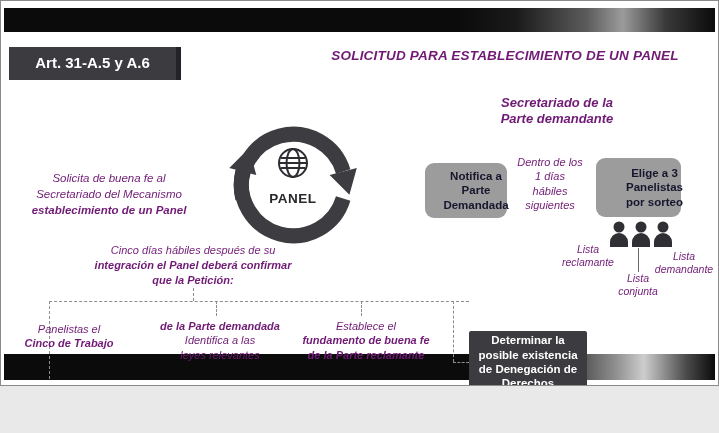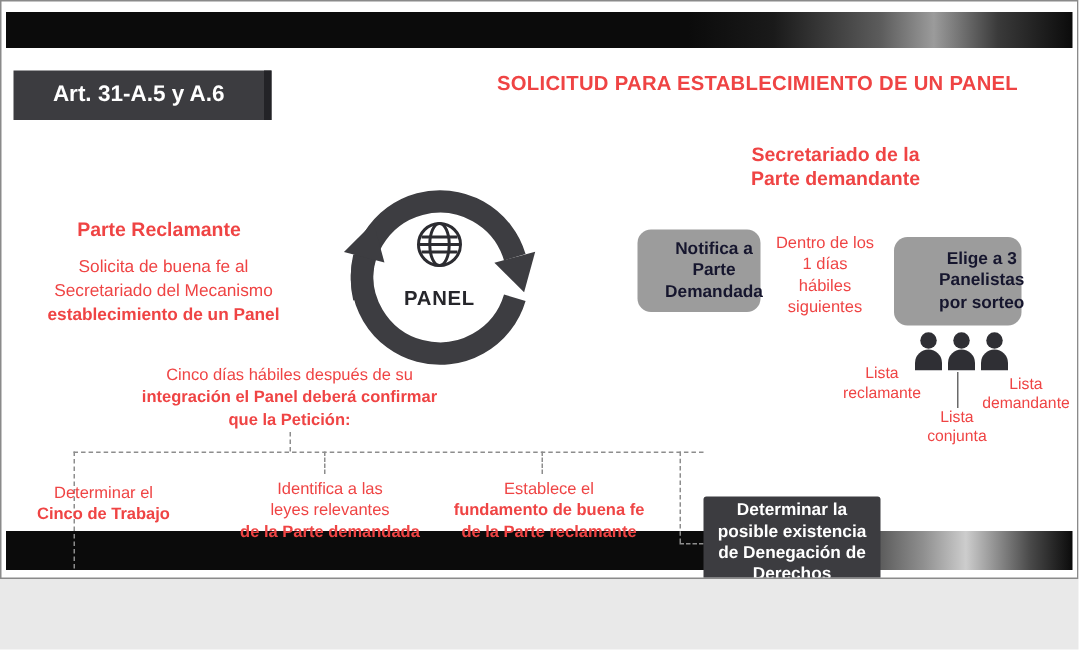--- a/index.html
+++ b/index.html
@@ -1,21 +1,21 @@
 <!DOCTYPE html>
 <html><head>
 <meta charset="utf-8">
 <style>
   * { margin:0; padding:0; box-sizing:border-box; }
   html,body { background:#e9e9e9; font-family:"Liberation Sans", sans-serif; }
   .stage { position:relative; width:719px; height:386px; background:#ffffff; border:1px solid #8a8a8a; overflow:hidden; }
   .abs { position:absolute; }
   .pre { white-space:pre-line; }
   .center { text-align:center; }
-  .txt { color:#ef4444; }
+  .txt { color:#701a75;font-style:italic; }
   .bold { font-weight:bold; }
   .blk { display:block; }
   .bar { position:absolute; left:3px; right:3px; }
   .bar.top { top:7px; height:24px;
     background:linear-gradient(90deg,#0b0b0b 0%,#0b0b0b 64%,#1a1a1a 72%,#5c5c5c 82%,#9b9b9b 87%,#3a3a3a 93%,#0b0b0b 100%); }
   .bar.bottom { bottom:5px; height:26px;
     background:linear-gradient(90deg,#0b0b0b 0%,#0b0b0b 68%,#2a2a2a 78%,#8f8f8f 86%,#cdcdcd 90%,#4a4a4a 96%,#0b0b0b 100%); }
   .dark-box { background:#3c3c40; color:#ffffff; font-weight:bold; display:flex; align-items:center; justify-content:center; text-align:center; line-height:1.25; }
   .gray-box { background:#9c9c9c; color:#16162e; border-radius:9px; font-weight:bold; display:flex; align-items:center; justify-content:center; text-align:center; line-height:1.25; }
   .dashed-h { border-top:1px dashed #8d8d8d; height:0; }
@@ -29,21 +29,20 @@
 
   <div class="bar top"></div>
   <div class="bar bottom"></div>
 
   <div class="abs dark-box" style="left:8px; top:46px; width:172px; height:33px; font-size:15px; border-right:5px solid #232327;">
     <span>Art. 31-A.5 y  A.6</span>
   </div>
 
   <div class="abs txt center bold" style="left:300px; top:47px; width:408px; font-size:13.5px; letter-spacing:0.2px;">SOLICITUD PARA ESTABLECIMIENTO DE UN PANEL</div>
 
-  <div class="abs txt center bold" style="left:30px; top:144px; width:150px; font-size:13px;">Parte Reclamante</div>
 
   <div class="abs txt center" style="left:12px; top:169px; width:192px; font-size:11.5px; line-height:1.4;">
     <span class="pre blk">Solicita de buena fe al
 Secretariado del Mecanismo</span>
     <span class="pre blk bold">establecimiento de un Panel</span>
   </div>
 
   <svg class="abs" style="left:222px; top:112px;" width="140" height="145" viewBox="0 0 140 145">
     <g>
       <path d="M 19.8 85.5 A 52 52 0 0 1 120.2 58.5" fill="none" stroke="#3d3d41" stroke-width="15"></path>
@@ -58,21 +57,21 @@
       <line x1="56" y1="50" x2="84" y2="50"></line>
       <line x1="58" y1="55" x2="82" y2="55"></line>
     </g>
     <text x="70" y="90" text-anchor="middle" font-size="13.5" font-weight="bold" fill="#26262b" font-family="Liberation Sans, sans-serif" letter-spacing="0.5">PANEL</text>
   </svg>
 
   <div class="abs txt center bold pre" style="left:470px; top:94px; width:172px; font-size:13px; line-height:1.25;text-align:center;">Secretariado de la
 Parte demandante</div>
 
 
-  <div class="abs gray-box pre" style="left:424px; top:152px; width:82px; height:55px; font-size:11.5px;padding-left:20px;">Notifica a
+  <div class="abs gray-box pre" style="left:424px; top:162px; width:82px; height:55px; font-size:11.5px;padding-left:20px;">Notifica a
 Parte
 Demandada</div>
 
   <div class="abs txt center pre" style="left:506px; top:154px; width:86px; font-size:11px; line-height:1.3;">Dentro de los
 1 días
 hábiles
 siguientes</div>
 
   <div class="abs gray-box pre" style="left:595px; top:157px; width:85px; height:59px; font-size:11.5px;padding-left:32px;">Elige a 3
 Panelistas
@@ -105,28 +104,28 @@
 
   <div class="abs dashed-v" style="left:192px; top:287px; height:13px;"></div>
   <div class="abs dashed-h" style="left:48px; top:300px; width:420px;"></div>
   <div class="abs dashed-v" style="left:48px; top:300px; height:78px;"></div>
   <div class="abs dashed-v" style="left:215px; top:300px; height:15px;"></div>
   <div class="abs dashed-v" style="left:360px; top:300px; height:15px;"></div>
   <div class="abs dashed-v" style="left:452px; top:300px; height:61px;"></div>
   <div class="abs dashed-h" style="left:452px; top:361px; width:16px;"></div>
 
   <div class="abs txt center" style="left:20px; top:321px; width:96px; font-size:11px; line-height:1.3;">
-    <span class="blk">Determinar el</span>
+    <span class="blk">Panelistas el</span>
     <span class="pre blk bold">Cinco de Trabajo</span>
   </div>
 
   <div class="abs txt center" style="left:140px; top:318px; width:158px; font-size:11px; line-height:1.3;">
+    <span class="pre blk bold">de la Parte demandada</span>
     <span class="pre blk">Identifica a las
 leyes relevantes</span>
-    <span class="pre blk bold">de la Parte demandada</span>
   </div>
 
   <div class="abs txt center" style="left:296px; top:318px; width:138px; font-size:11px; line-height:1.3;">
     <span class="blk">Establece el</span>
     <span class="pre blk bold">fundamento de buena fe
 de la Parte reclamante</span>
   </div>
 
   <div class="abs dark-box pre" style="left:468px; top:330px; width:118px; height:62px; font-size:11.5px; border-radius:2px;">Determinar la
 posible existencia

